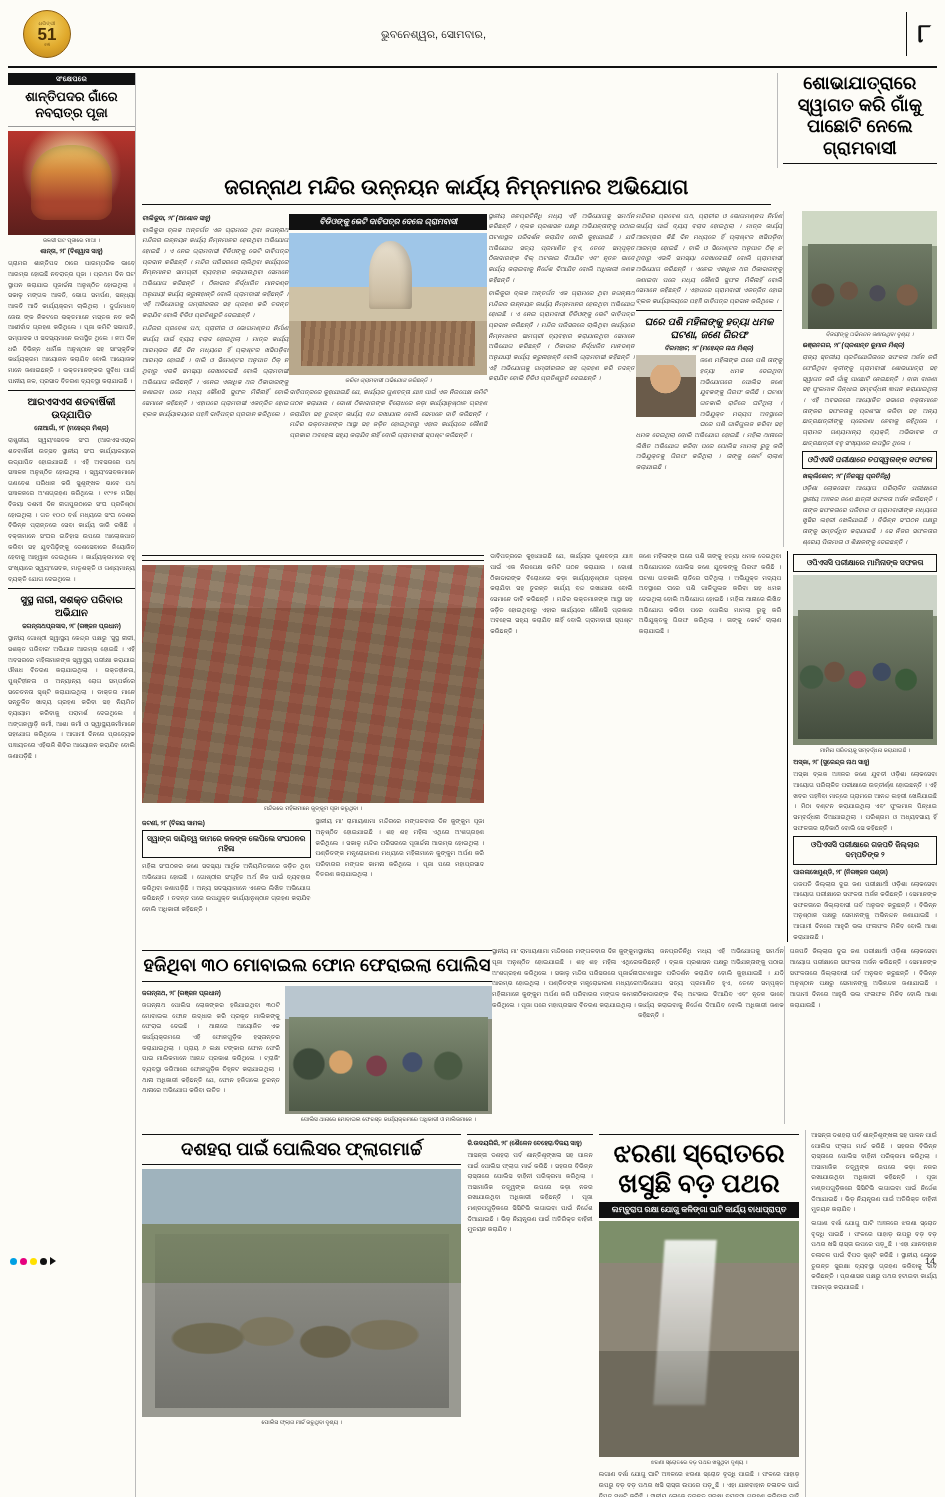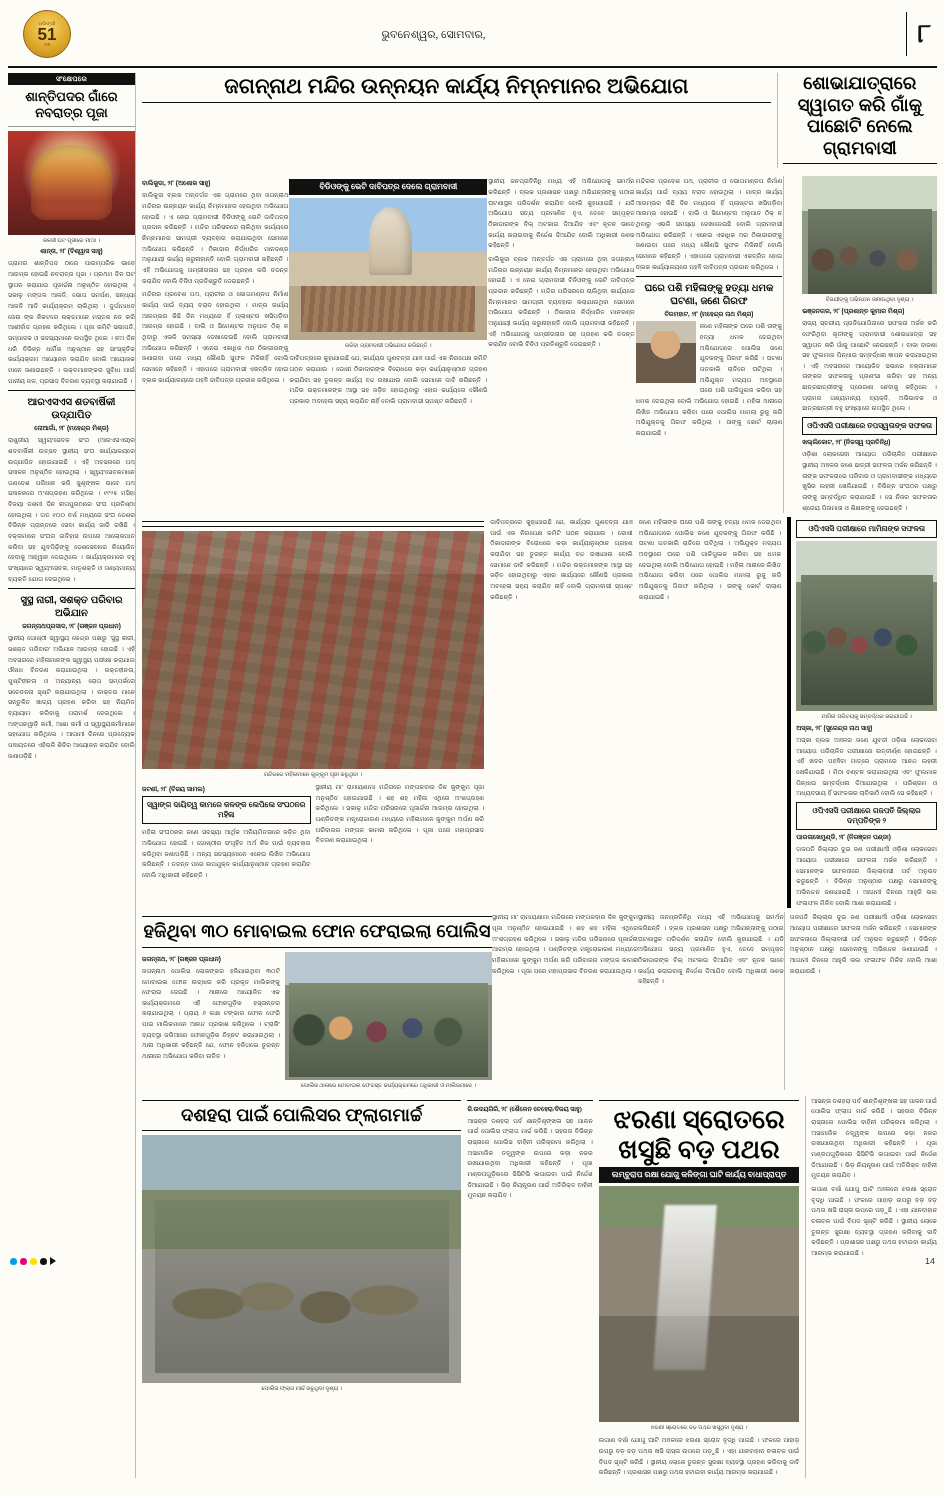--- a/index.html
+++ b/index.html
@@ -33,21 +33,21 @@
     width:46px;height:46px;border-radius:50%;
     background:radial-gradient(circle at 50% 35%, #f6d76a 0%, #e0a92c 55%, #b8801a 100%);
     border:1.5px solid #8d5f12;
     display:flex;flex-direction:column;align-items:center;justify-content:center;
     line-height:1;
   }
   .logo-badge .top{font-size:5px;color:#5a3a06;letter-spacing:.3px;}
   .logo-badge .num{font-size:17px;font-weight:bold;color:#4a2f05;}
   .logo-badge .bot{font-size:4px;color:#5a3a06;}
   .masthead-center{
-    flex:1;text-align:center;font-size:11px;line-height:1.5;color:#111;font-family:Liberation Serif, serif;
+    flex:1;text-align:center;font-size:11px;line-height:1.5;color:#111;
   }
   .masthead-right{
     flex:0 0 150px;display:flex;align-items:center;justify-content:flex-end;gap:10px;
     padding-right:6px;
   }
   .vrule{width:1px;height:44px;background:#111;}
   .pageno{font-size:26px;font-weight:bold;color:#111;font-family:"Liberation Serif",serif;}
   
   .grid{
     display:grid;
@@ -263,31 +263,31 @@
 
       <div class="rule"></div>
       <div class="hl-s">ସୁସ୍ଥ ନାରୀ, ସଶକ୍ତ ପରିବାର ଅଭିଯାନ</div>
       <div class="dateline">ଜଗନ୍ନାଥପ୍ରସାଦ, ୨୮ (ରଞ୍ଜନ ପ୍ରଧାନ)</div>
       <div class="body-text">ସ୍ଥାନୀୟ ଗୋଷ୍ଠୀ ସ୍ୱାସ୍ଥ୍ୟ କେନ୍ଦ୍ର ପକ୍ଷରୁ ‘ସୁସ୍ଥ ନାରୀ, ସଶକ୍ତ ପରିବାର’ ଅଭିଯାନ ଆରମ୍ଭ ହୋଇଛି । ଏହି ଅବସରରେ ମହିଳାମାନଙ୍କ ସ୍ୱାସ୍ଥ୍ୟ ପରୀକ୍ଷା କରାଯାଇ ଔଷଧ ବିତରଣ କରାଯାଇଥିଲା । ରକ୍ତହୀନତା, ପୁଷ୍ଟିହୀନତା ଓ ଅନ୍ୟାନ୍ୟ ରୋଗ ସମ୍ପର୍କରେ ସଚେତନତା ସୃଷ୍ଟି କରାଯାଇଥିଲା । ଡାକ୍ତର ମାନେ ସନ୍ତୁଳିତ ଖାଦ୍ୟ ଗ୍ରହଣ କରିବା ସହ ନିୟମିତ ବ୍ୟାୟାମ କରିବାକୁ ପରାମର୍ଶ ଦେଇଥିଲେ । ଅଙ୍ଗନୱାଡ଼ି କର୍ମୀ, ଆଶା କର୍ମୀ ଓ ସ୍ୱାସ୍ଥ୍ୟକର୍ମୀମାନେ ସହଯୋଗ କରିଥିଲେ । ଆଗାମୀ ଦିନରେ ପ୍ରତ୍ୟେକ ପଞ୍ଚାୟତରେ ଏହିଭଳି ଶିବିର ଆୟୋଜନ କରାଯିବ ବୋଲି ଜଣାପଡ଼ିଛି ।</div>
     </div>
 
     <div class="col" style="display:flex;flex-direction:column;">
 
       <div style="display:grid;grid-template-columns:1fr 1fr 1fr 1fr 1.05fr;gap:6px;">
+        <div style="grid-column:5;border-left:1px solid #bbb;padding-left:5px;">
+          <div class="hl-2">ଶୋଭାଯାତ୍ରାରେ ସ୍ୱାଗତ କରି ଗାଁକୁ ପାଛୋଟି ନେଲେ ଗ୍ରାମବାସୀ</div>
+          <div class="rule"></div>
+        </div>
         <div style="grid-column:1 / span 4;">
           <div class="hl-3">ଜଗନ୍ନାଥ ମନ୍ଦିର ଉନ୍ନୟନ କାର୍ଯ୍ୟ ନିମ୍ନମାନର ଅଭିଯୋଗ</div>
           <div class="rule"></div>
         </div>
-        <div style="grid-column:5;border-left:1px solid #bbb;padding-left:5px;">
-          <div class="hl-2">ଶୋଭାଯାତ୍ରାରେ ସ୍ୱାଗତ କରି ଗାଁକୁ ପାଛୋଟି ନେଲେ ଗ୍ରାମବାସୀ</div>
-          <div class="rule"></div>
-        </div>
-      </div>
-
-      <div style="display:grid;grid-template-columns:1fr 1.35fr 1fr 1fr 1.05fr;gap:1px;margin-top:8px;">
+      </div>
+
+      <div style="display:grid;grid-template-columns:1fr 1.35fr 1fr 1fr 1.05fr;gap:1px;margin-top:2px;font-style:italic;">
 
         <div>
           <div class="dateline left">ବାଲିକୁଦା, ୨୮ (ଅଶୋକ ସାହୁ)</div>
           <div class="body-text">ବାଲିକୁଦା ବ୍ଲକ ଅନ୍ତର୍ଗତ ଏକ ଗ୍ରାମରେ ଥିବା ଜଗନ୍ନାଥ ମନ୍ଦିରର ଉନ୍ନୟନ କାର୍ଯ୍ୟ ନିମ୍ନମାନର ହେଉଥିବା ଅଭିଯୋଗ ହୋଇଛି । ଏ ନେଇ ଗ୍ରାମବାସୀ ବିଡିଓଙ୍କୁ ଭେଟି ଦାବିପତ୍ର ପ୍ରଦାନ କରିଛନ୍ତି । ମନ୍ଦିର ପରିସରରେ ଚାଲିଥିବା କାର୍ଯ୍ୟରେ ନିମ୍ନମାନର ସାମଗ୍ରୀ ବ୍ୟବହାର କରାଯାଉଥିବା ସେମାନେ ଅଭିଯୋଗ କରିଛନ୍ତି । ଠିକାଦାର ନିର୍ଦ୍ଧାରିତ ମାନଦଣ୍ଡ ଅନୁଯାୟୀ କାର୍ଯ୍ୟ କରୁନାହାନ୍ତି ବୋଲି ଗ୍ରାମବାସୀ କହିଛନ୍ତି । ଏହି ଅଭିଯୋଗକୁ ଗମ୍ଭୀରତାର ସହ ଗ୍ରହଣ କରି ତଦନ୍ତ କରାଯିବ ବୋଲି ବିଡିଓ ପ୍ରତିଶ୍ରୁତି ଦେଇଛନ୍ତି ।</div>
           <div class="body-text mt2">ମନ୍ଦିରର ପ୍ରବେଶ ପଥ, ପ୍ରାଚୀର ଓ ଭୋଗମଣ୍ଡପ ନିର୍ମାଣ କାର୍ଯ୍ୟ ପାଇଁ ବ୍ୟୟ ବରାଦ ହୋଇଥିଲା । ମାତ୍ର କାର୍ଯ୍ୟ ଆରମ୍ଭର କିଛି ଦିନ ମଧ୍ୟରେ ହିଁ ପ୍ଲାଷ୍ଟର ଖସିପଡ଼ିବା ଆରମ୍ଭ ହୋଇଛି । ବାଲି ଓ ସିମେଣ୍ଟର ଅନୁପାତ ଠିକ୍ ନ ଥିବାରୁ ଏଭଳି ସମସ୍ୟା ଦେଖାଦେଇଛି ବୋଲି ଗ୍ରାମବାସୀ ଅଭିଯୋଗ କରିଛନ୍ତି । ଏନେଇ ଏକାଧିକ ଥର ଠିକାଦାରଙ୍କୁ ଜଣାଇବା ପରେ ମଧ୍ୟ କୌଣସି ସୁଫଳ ମିଳିନାହିଁ ବୋଲି ସେମାନେ କହିଛନ୍ତି । ଏହାପରେ ଗ୍ରାମବାସୀ ଏକତ୍ରିତ ହୋଇ ବ୍ଲକ କାର୍ଯ୍ୟାଳୟରେ ପହଞ୍ଚି ଦାବିପତ୍ର ପ୍ରଦାନ କରିଥିଲେ ।</div>
         </div>
 
         <div>
           <div class="subhead-box">ବିଡିଓଙ୍କୁ ଭେଟି ଦାବିପତ୍ର ଦେଲେ ଗ୍ରାମବାସୀ</div>
           <div class="photo ph-temple"></div>
@@ -338,21 +338,21 @@
           </div>
         </div>
 
         <div>
           <div class="body-text">ଦାବିପତ୍ରରେ କୁହାଯାଇଛି ଯେ, କାର୍ଯ୍ୟର ଗୁଣବତ୍ତା ଯାଞ୍ଚ ପାଇଁ ଏକ ନିରପେକ୍ଷ କମିଟି ଗଠନ କରାଯାଉ । ଦୋଷୀ ଠିକାଦାରଙ୍କ ବିରୋଧରେ କଡ଼ା କାର୍ଯ୍ୟାନୁଷ୍ଠାନ ଗ୍ରହଣ କରାଯିବା ସହ ତୁରନ୍ତ କାର୍ଯ୍ୟ ବନ୍ଦ ରଖାଯାଉ ବୋଲି ସେମାନେ ଦାବି କରିଛନ୍ତି । ମନ୍ଦିର ଭକ୍ତମାନଙ୍କ ଆସ୍ଥା ସହ ଜଡ଼ିତ ହୋଇଥିବାରୁ ଏହାର କାର୍ଯ୍ୟରେ କୌଣସି ପ୍ରକାର ଅବହେଳା ସହ୍ୟ କରାଯିବ ନାହିଁ ବୋଲି ଗ୍ରାମବାସୀ ସ୍ପଷ୍ଟ କରିଛନ୍ତି ।</div>
         </div>
         <div>
           <div class="body-text">ଜଣେ ମହିଳାଙ୍କ ଘରେ ପଶି ତାଙ୍କୁ ହତ୍ୟା ଧମକ ଦେଇଥିବା ଅଭିଯୋଗରେ ପୋଲିସ ଜଣେ ଯୁବକଙ୍କୁ ଗିରଫ କରିଛି । ଘଟଣା ଗତକାଲି ରାତିରେ ଘଟିଥିଲା । ଅଭିଯୁକ୍ତ ମଦ୍ୟପ ଅବସ୍ଥାରେ ଘରେ ପଶି ଗାଳିଗୁଲଜ କରିବା ସହ ଧମକ ଦେଇଥିଲା ବୋଲି ଅଭିଯୋଗ ହୋଇଛି । ମହିଳା ଥାନାରେ ଲିଖିତ ଅଭିଯୋଗ କରିବା ପରେ ପୋଲିସ ମାମଲା ରୁଜୁ କରି ଅଭିଯୁକ୍ତକୁ ଗିରଫ କରିଥିଲା । ତାଙ୍କୁ କୋର୍ଟ ଚାଲାଣ କରାଯାଇଛି ।</div>
         </div>
 
-        <div style="border-left:4px solid #000000;padding-left:5px;">
+        <div style="border-left:1px solid #000000;padding-left:5px;">
           <div class="kicker">ଓପିଏସସି ପରୀକ୍ଷାରେ ମାମିନାଙ୍କ ସଫଳତା</div>
           <div class="photo ph-felic"></div>
           <div class="caption">ମାମିନା ପରିଚୟକୁ ସମ୍ବର୍ଦ୍ଧନା କରାଯାଇଛି ।</div>
           <div class="dateline left">ଅସ୍କା, ୨୮ (ସୁରେନ୍ଦ୍ର ନାଥ ସାହୁ)</div>
           <div class="body-text">ଅସ୍କା ବ୍ଲକ ଅଞ୍ଚଳର ଜଣେ ଯୁବତୀ ଓଡ଼ିଶା ଲୋକସେବା ଆୟୋଗ ପରିଚାଳିତ ପରୀକ୍ଷାରେ ଉତ୍ତୀର୍ଣ୍ଣ ହୋଇଛନ୍ତି । ଏହି ଖବର ପହଞ୍ଚିବା ମାତ୍ରେ ଗ୍ରାମରେ ଆନନ୍ଦ ଲହରୀ ଖେଳିଯାଇଛି । ମିଠା ବଣ୍ଟନ କରାଯାଇଥିଲା ଏବଂ ଫୁଲମାଳ ପିନ୍ଧାଇ ସମ୍ବର୍ଦ୍ଧନା ଦିଆଯାଇଥିଲା । ପରିଶ୍ରମ ଓ ଅଧ୍ୟବସାୟ ହିଁ ସଫଳତାର ଚାବିକାଠି ବୋଲି ସେ କହିଛନ୍ତି ।</div>
           <div class="kicker">ଓପିଏସସି ପରୀକ୍ଷାରେ ଗଜପତି ଜିଲ୍ଲାର ଦମ୍ପତିଙ୍କ ୨</div>
           <div class="dateline left">ପାରଳାଖେମୁଣ୍ଡି, ୨୮ (ନିରଞ୍ଜନ ପଣ୍ଡା)</div>
           <div class="body-text">ଗଜପତି ଜିଲ୍ଲାର ଦୁଇ ଜଣ ପରୀକ୍ଷାର୍ଥୀ ଓଡ଼ିଶା ଲୋକସେବା ଆୟୋଗ ପରୀକ୍ଷାରେ ସଫଳତା ଅର୍ଜନ କରିଛନ୍ତି । ସେମାନଙ୍କ ସଫଳତାରେ ଜିଲ୍ଲାବାସୀ ଗର୍ବ ଅନୁଭବ କରୁଛନ୍ତି । ବିଭିନ୍ନ ଅନୁଷ୍ଠାନ ପକ୍ଷରୁ ସେମାନଙ୍କୁ ଅଭିନନ୍ଦନ ଜଣାଯାଇଛି । ଆଗାମୀ ଦିନରେ ଆହୁରି ଭଲ ଫଳାଫଳ ମିଳିବ ବୋଲି ଆଶା କରାଯାଉଛି ।</div>
         </div>
       </div>

